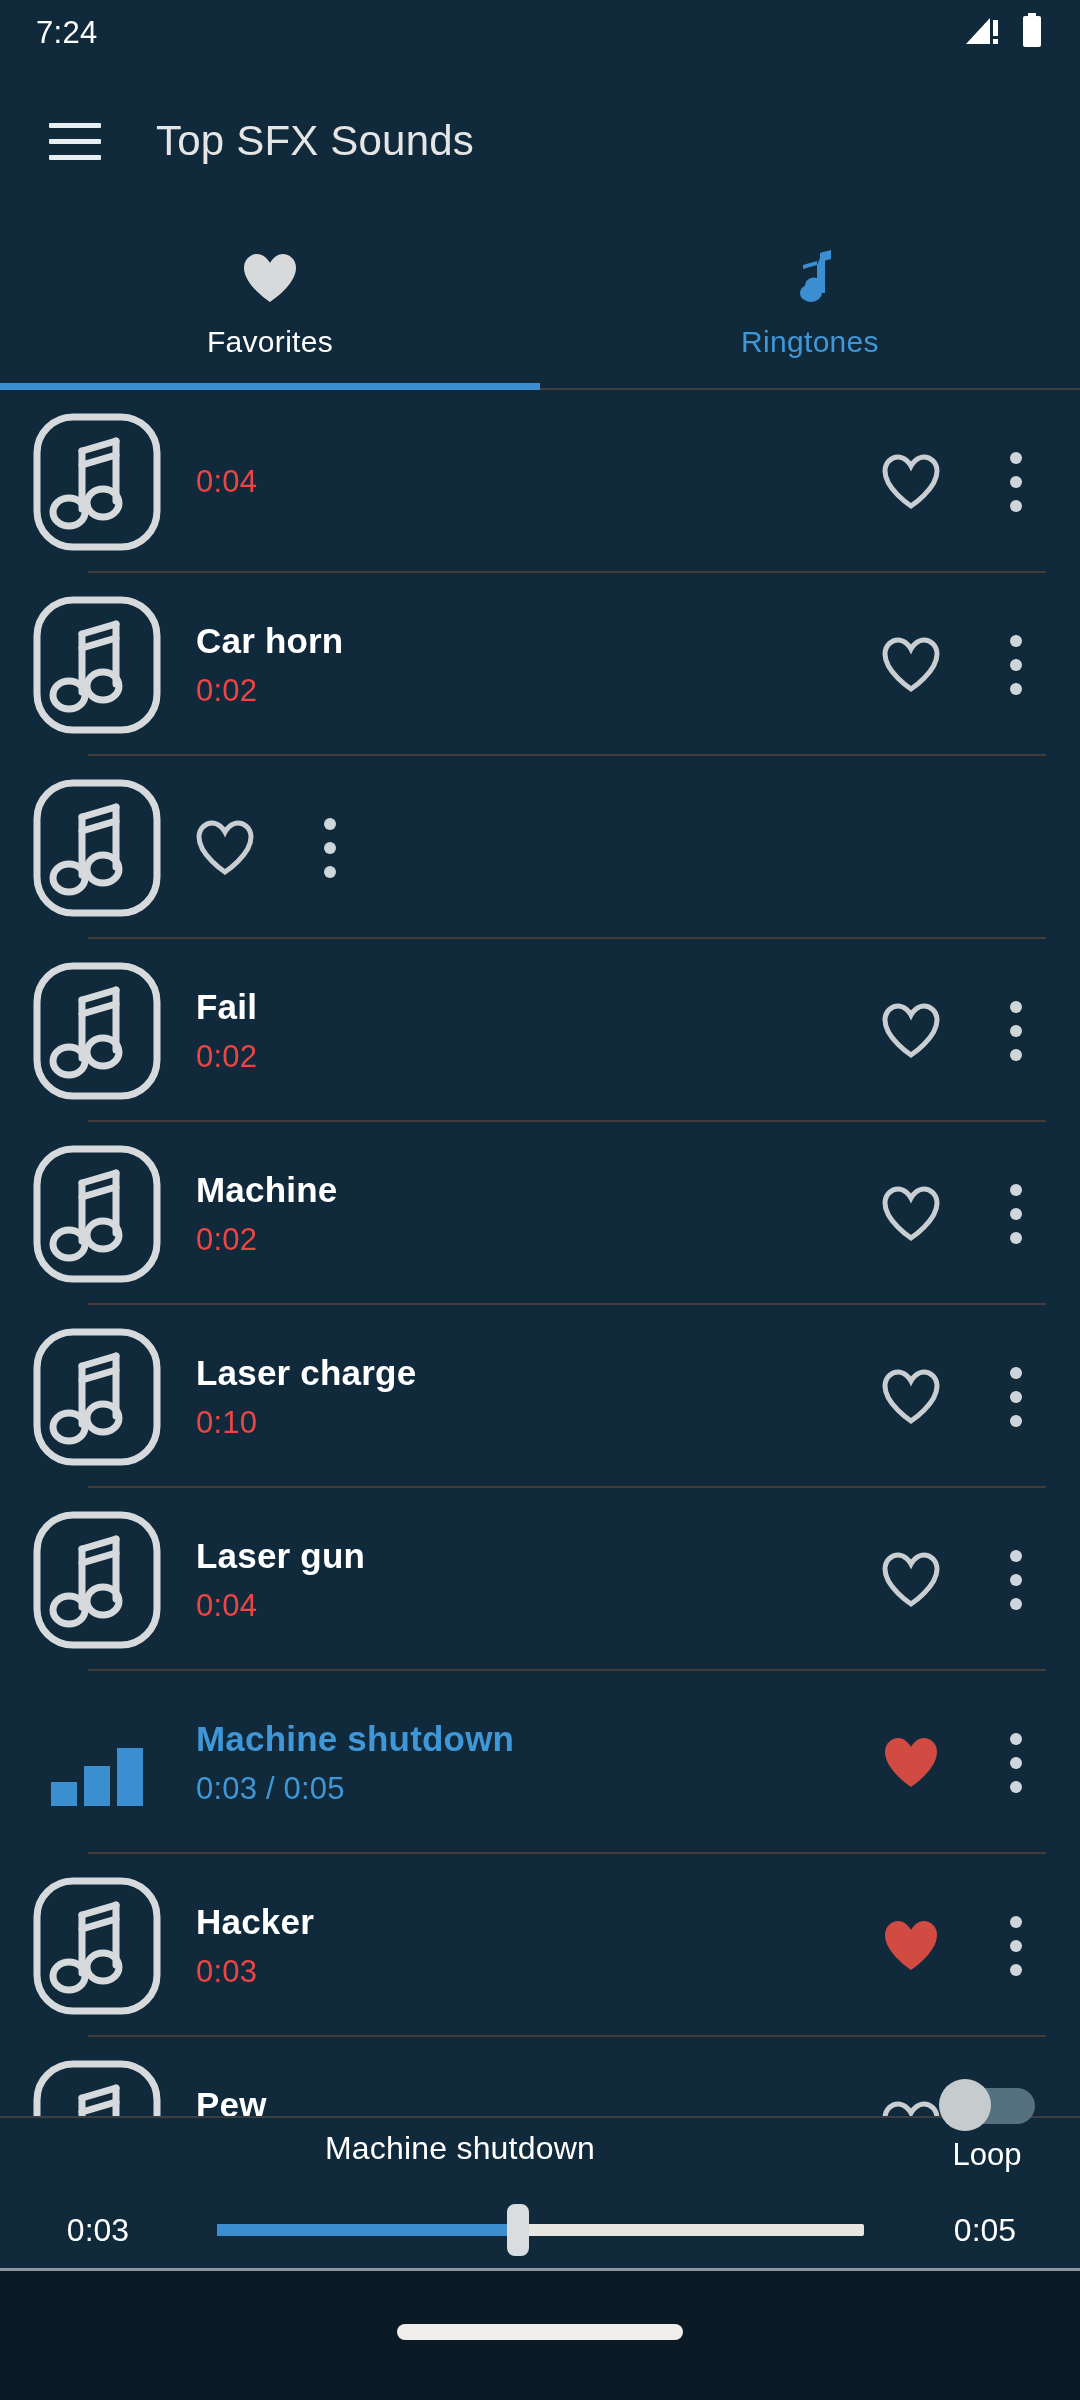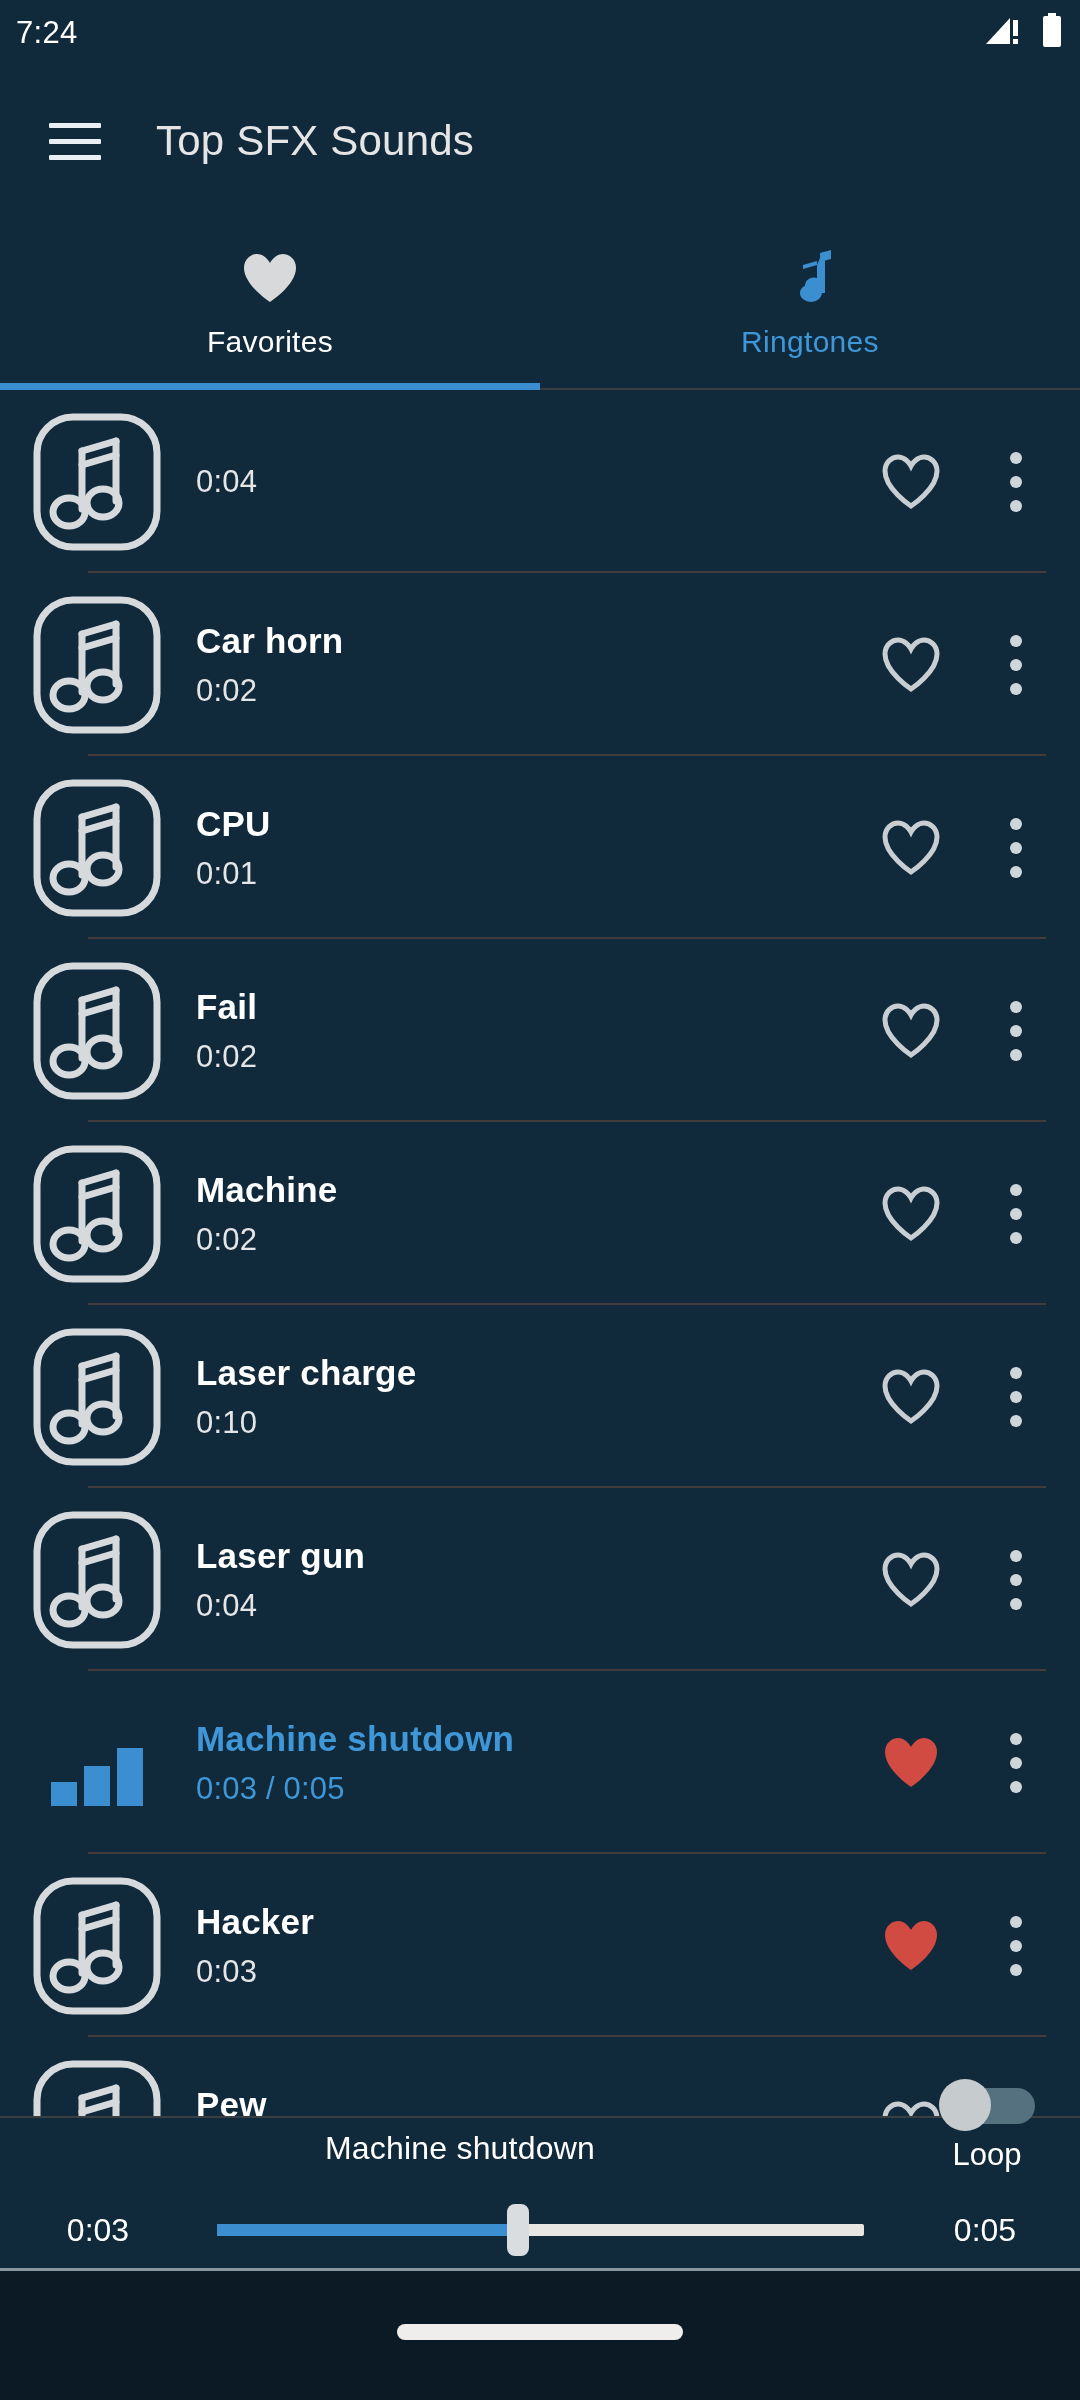--- a/index.html
+++ b/index.html
@@ -8,21 +8,21 @@
     background:#0f2839;
     font-family:"Liberation Sans", sans-serif;
     overflow:hidden;
   }
   #app { position:relative; width:1080px; height:2400px; background:#102a3c; }
 
   
   .statusbar {
     position:absolute; top:0; left:0; width:1080px; height:66px;
     display:flex; align-items:center; justify-content:space-between;
-    padding:0 16px;
+    padding:0 36px;
   }
   .status-time { color:#ffffff; font-size:31px; letter-spacing:.3px; }
   .status-icons { display:flex; align-items:center; gap:16px; }
 
   
   .appbar {
     position:absolute; top:66px; left:0; width:1080px; height:150px;
     display:flex; align-items:center;
   }
   .menu-btn {
@@ -63,21 +63,21 @@
   }
   .row-divider {
     position:absolute; left:88px; right:34px; bottom:0; height:2px; background:#433c3a;
   }
   .thumb {
     width:146px; height:146px; flex:0 0 146px;
     display:flex; align-items:center; justify-content:center;
   }
   .row-text { flex:1; margin-left:26px; display:flex; flex-direction:column; gap:12px; }
   .row-title { font-size:35px; font-weight:bold; color:#ffffff; letter-spacing:.2px; }
-  .row-time { font-size:31px; color:#e5e5e5; letter-spacing:.2px; }
+  .row-time { font-size:31px; color:#ef4444; letter-spacing:.2px; }
   .row.playing .row-title { color:#3f97d8; font-weight:bold; }
   .row.playing .row-time { color:#3f97d8; }
   .row-fav {
     width:110px; display:flex; align-items:center; justify-content:center;
   }
   .row-menu {
     width:100px; margin-right:14px;
     display:flex; flex-direction:column; align-items:center; justify-content:center; gap:12px;
   }
   .row-menu b { display:block; width:12px; height:12px; border-radius:50%; background:#cfd6da; }
@@ -254,24 +254,20 @@
           <svg width="146" height="146" viewBox="0 0 146 146">
   <rect x="13" y="8" width="120" height="130" rx="36" fill="none" stroke="#d6dadd" stroke-width="7"></rect>
   <path d="M92 32 L92 92" stroke="#d6dadd" stroke-width="7" fill="none" stroke-linecap="round"></path>
   <path d="M58 42 L58 100" stroke="#d6dadd" stroke-width="7" fill="none" stroke-linecap="round"></path>
   <path d="M58 42 L92 32" stroke="#d6dadd" stroke-width="7" fill="none" stroke-linecap="round"></path>
   <path d="M58 56 L92 46" stroke="#d6dadd" stroke-width="7" fill="none" stroke-linecap="round"></path>
   <ellipse cx="45" cy="103" rx="16" ry="14" fill="none" stroke="#d6dadd" stroke-width="7"></ellipse>
   <ellipse cx="79" cy="94" rx="16" ry="14" fill="none" stroke="#d6dadd" stroke-width="7"></ellipse>
 </svg>
         </div>
-        <div class="row-text">
-          <div class="row-title">CPU</div>
-          <div class="row-time">0:01</div>
-        </div>
         <div class="row-fav">
           <svg width="60" height="56" viewBox="0 0 60 56">
   <path d="M30 52 C30 52 4 35 4 17 C4 8 11 3 17 3 C23 3 28 8 30 12 C32 8 37 3 43 3 C49 3 56 8 56 17 C56 35 30 52 30 52 Z" fill="none" stroke="#c9ced2" stroke-width="5"></path>
           </svg>
         </div>
         <div class="row-menu">
           <b></b>
           <b></b>
           <b></b>
         </div>

